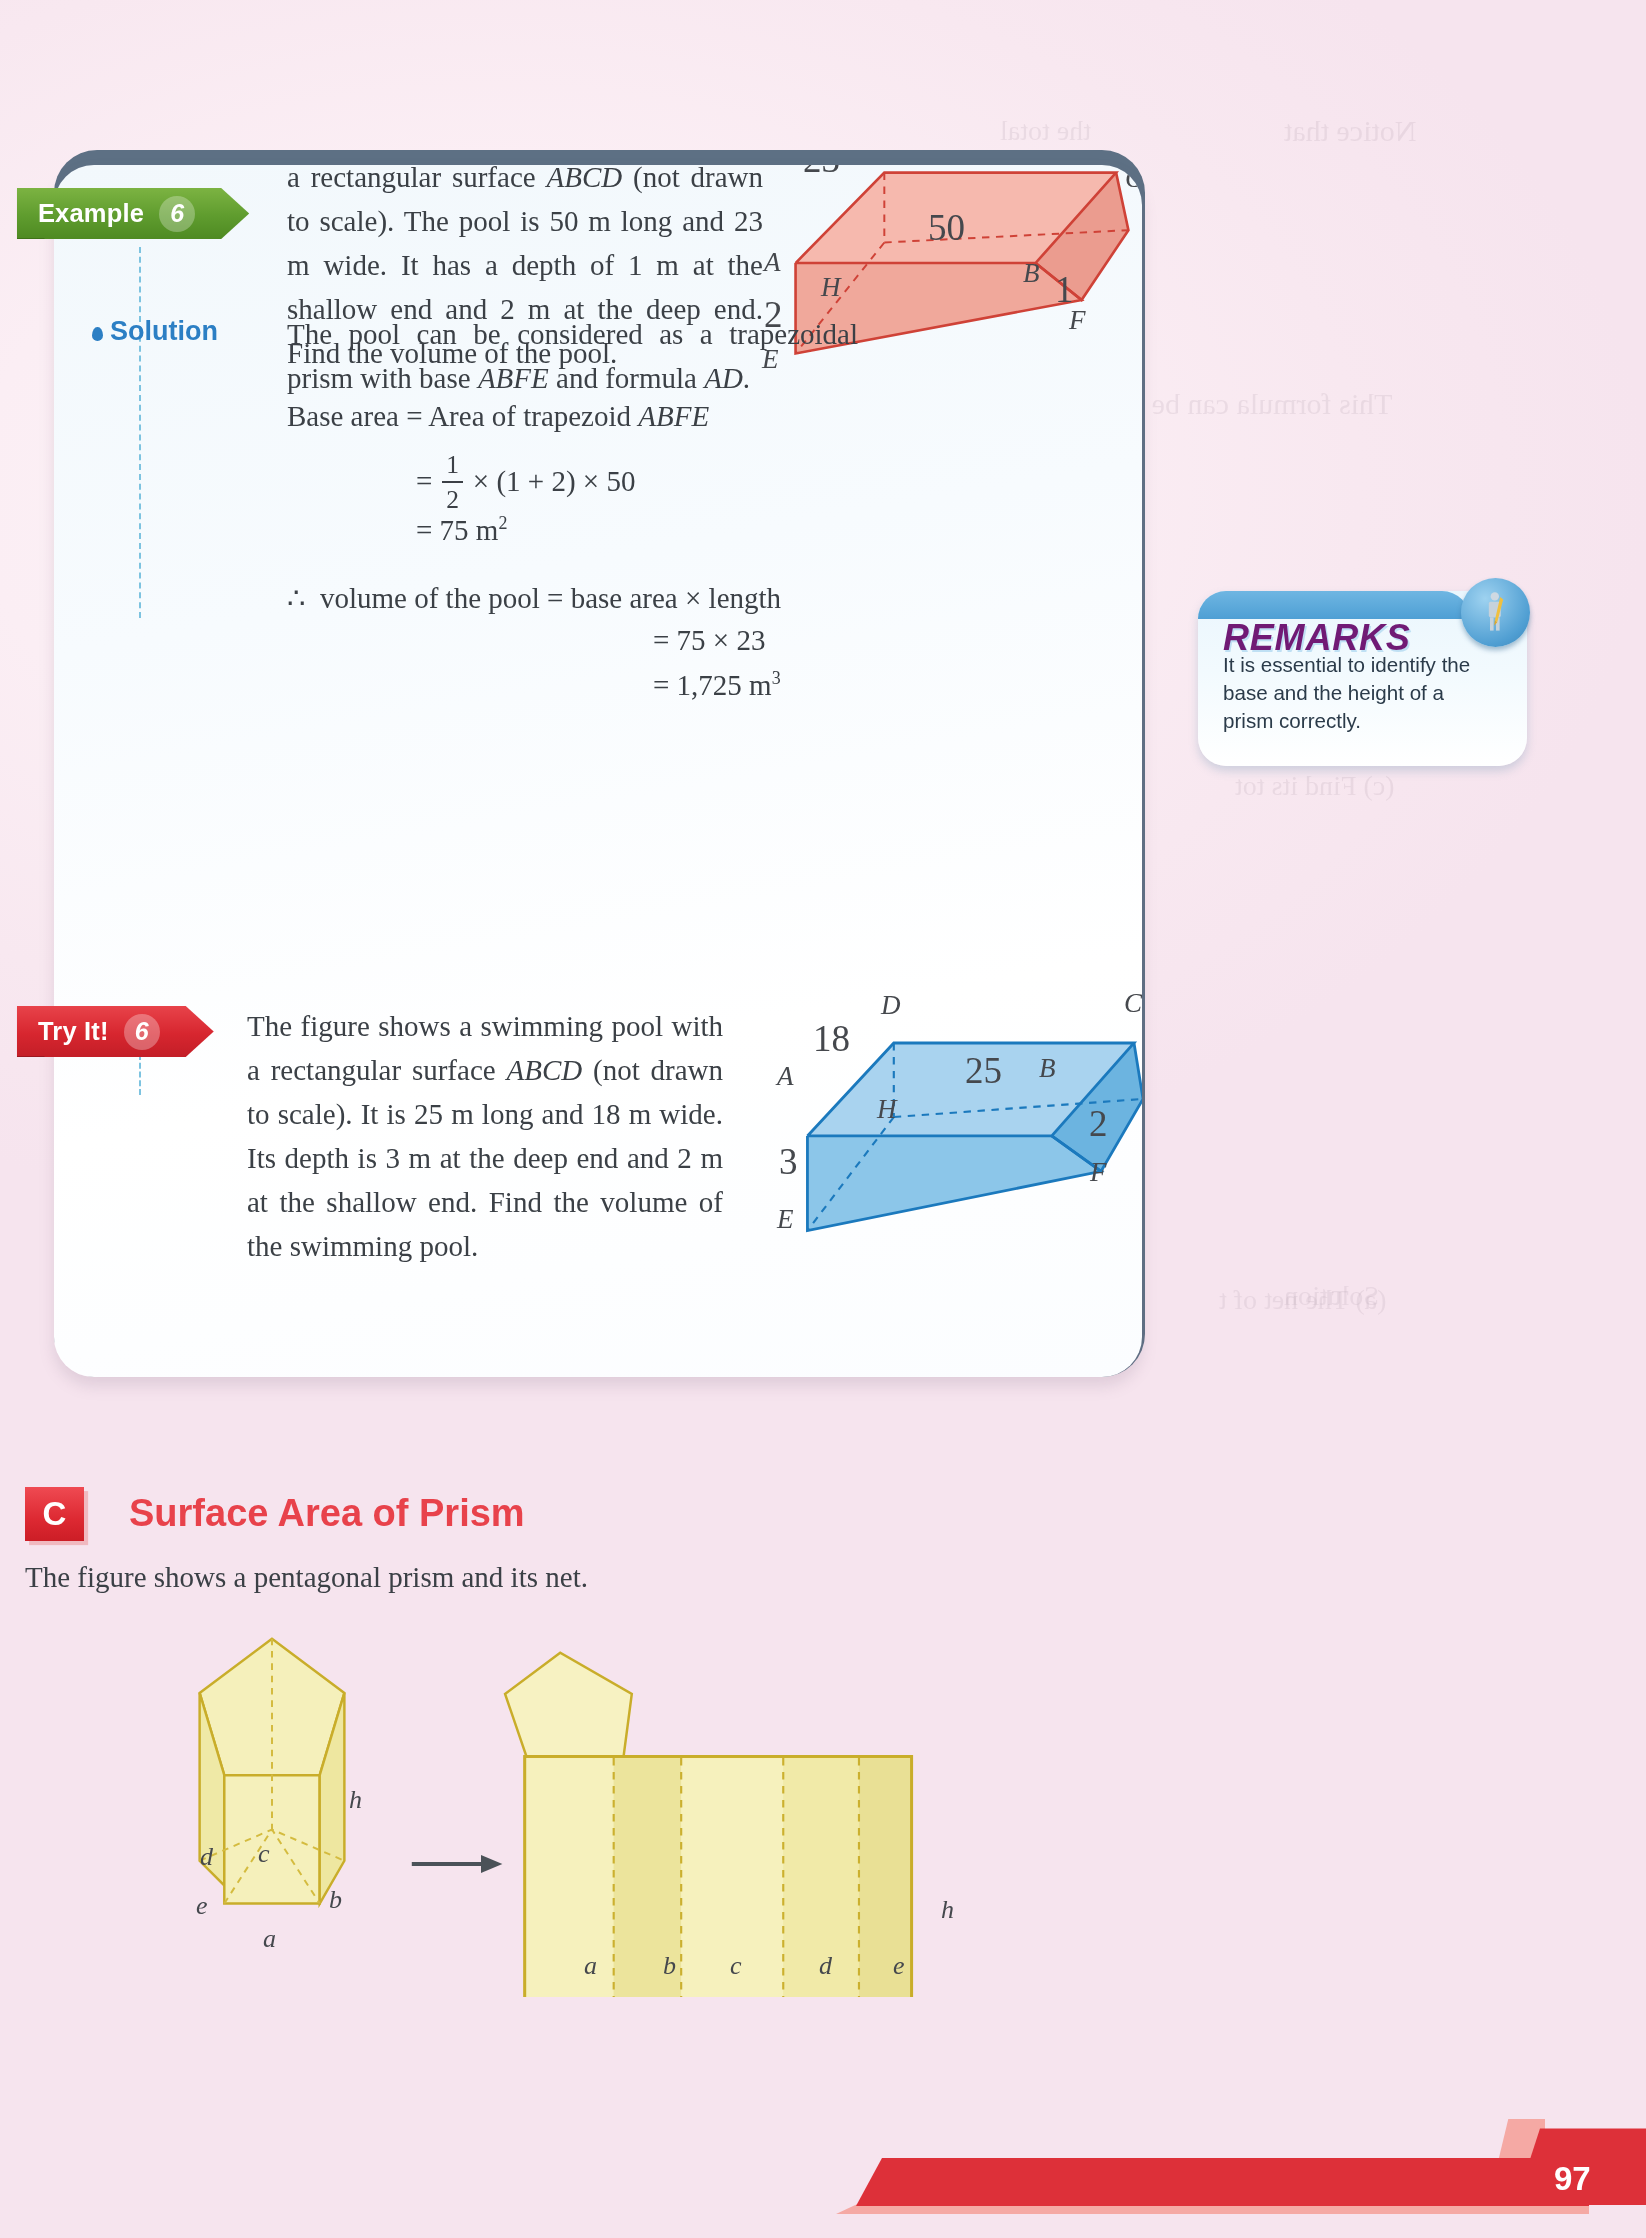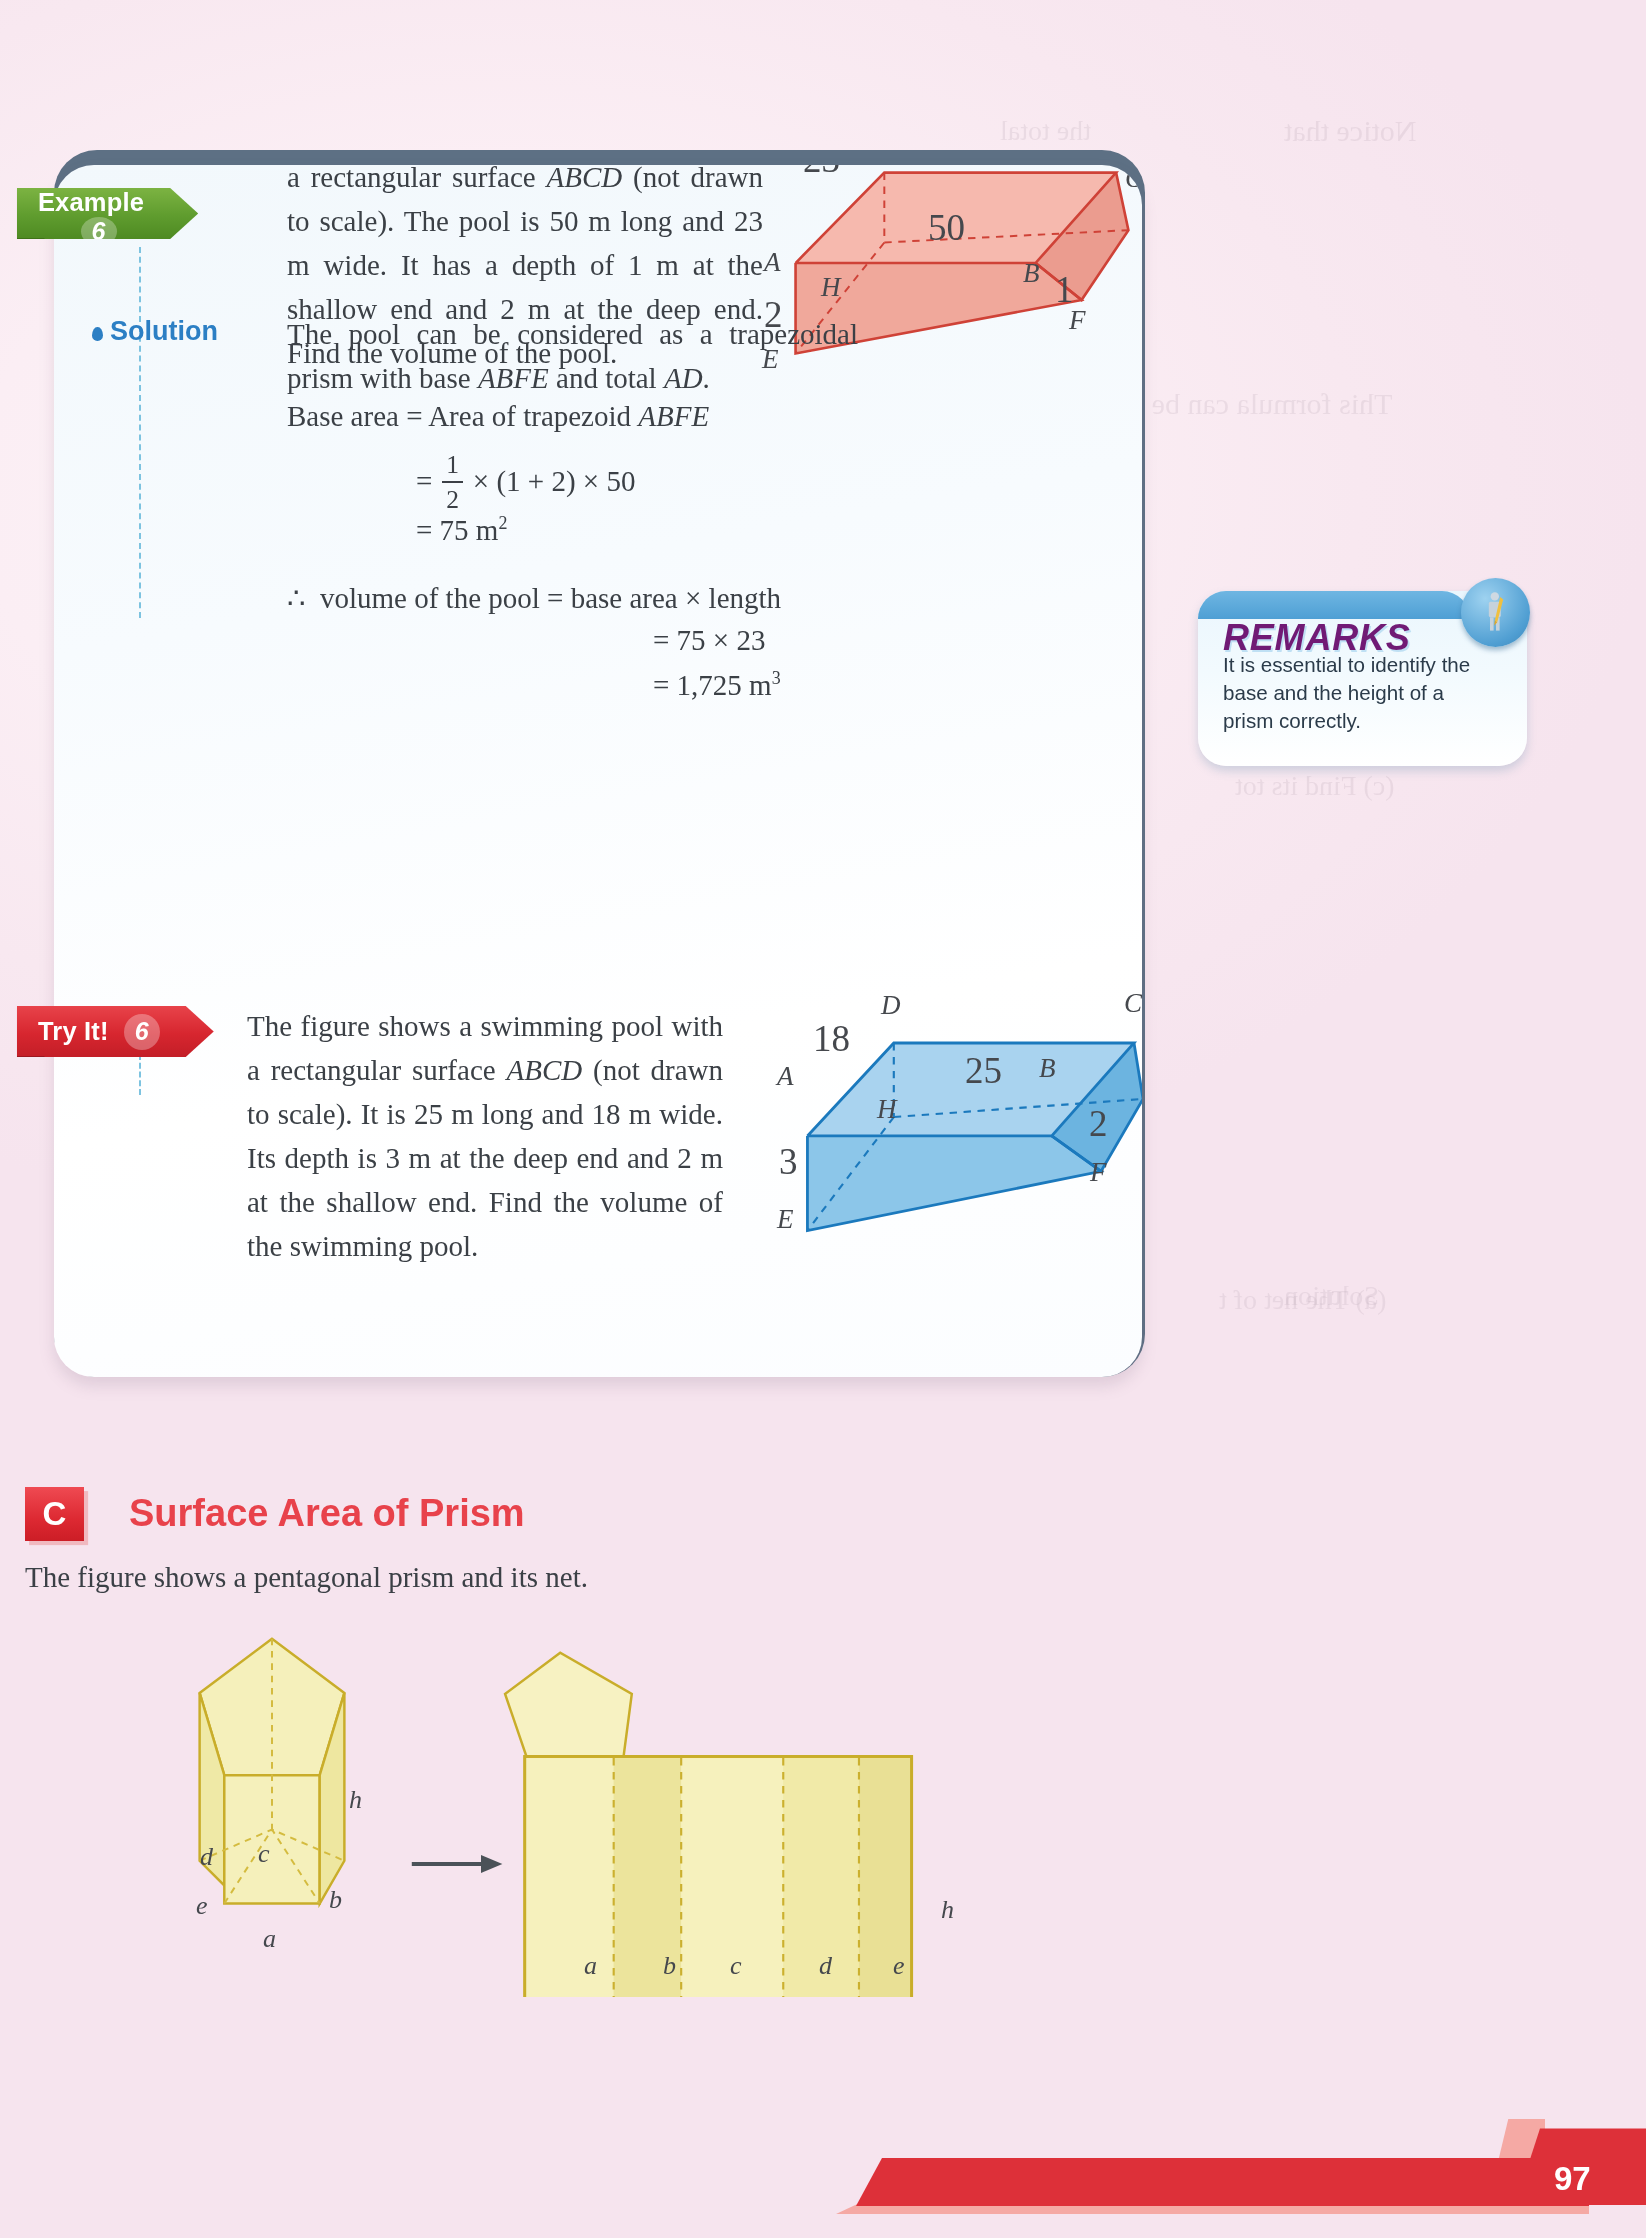--- a/index.html
+++ b/index.html
@@ -34,21 +34,21 @@
 
   
   .vguide{position:absolute;width:0;border-left:2.5px dashed #7dc3e0;}
 
   
   .flag{position:absolute;height:51px;display:flex;align-items:center;
         font-family:"Liberation Sans",sans-serif;font-weight:bold;color:#fff;
         font-size:25.5px;letter-spacing:0.2px;padding-left:21.4px;padding-right:54px;
         filter:drop-shadow(1.6px 2.5px 1.6px rgba(90,70,80,.35));}
   .flag.green{background:linear-gradient(180deg,#7cb342 0%,#5f9c2e 55%,#4e8a22 100%);
-      clip-path:polygon(0 0,calc(100% - 28px) 0,100% 50%,calc(100% - 28px) 100%,0 100%);flex-direction:column;}
+      clip-path:polygon(0 0,calc(100% - 28px) 0,100% 50%,calc(100% - 28px) 100%,0 100%);}
   .flag.red{background:linear-gradient(180deg,#e8434a 0%,#d7262f 55%,#c31e27 100%);
       clip-path:polygon(0 0,calc(100% - 28px) 0,100% 50%,calc(100% - 28px) 100%,0 100%);}
   .flag .tail{position:absolute;left:0;bottom:-14px;width:28px;height:15px;}
   .flag.green .tail{background:#3f7318;clip-path:polygon(0 0,100% 0,100% 60%,0 100%);}
   .flag.red   .tail{background:#9c161e;clip-path:polygon(0 0,100% 0,100% 60%,0 100%);}
   .numbadge{
     margin-left:15px;width:36px;height:36px;border-radius:50%;
     display:flex;align-items:center;justify-content:center;
     font-style:italic;font-size:25px;color:#fff;
   }
@@ -193,21 +193,21 @@
     <div class="fig-label" style="left:708px;top:179px;">E</div>
     <div class="fig-dim" style="left:749px;top:-27px;">23</div>
     <div class="fig-dim" style="left:874px;top:41px;">50</div>
     <div class="fig-dim" style="left:710px;top:128px;">2</div>
     <div class="fig-dim" style="left:1001px;top:103px;">1</div>
 
     <div class="soln-dot" style="left:38px;top:162px;"></div>
     <div class="soln-label" style="left:56px;top:151px;">Solution</div>
 
     <div class="prose" style="left:233px;top:147px;width:571px;">
-      <span>The pool can be considered as a trapezoidal prism with base </span><span class="it">ABFE</span><span> and total </span><span class="it">AD</span><span>.</span>
+      <span>The pool can be considered as a trapezoidal prism with base </span><span class="it">ABFE</span><span> and formula </span><span class="it">AD</span><span>.</span>
     </div>
 
     <div class="mono-math" style="left:233px;top:235px;">
       <span>Base area</span>
       <span>= Area of trapezoid </span><span class="it">ABFE</span>
     </div>
 
     <div class="mono-math" style="left:362px;top:287px;">
       <span>=</span>
       <span class="frac">

